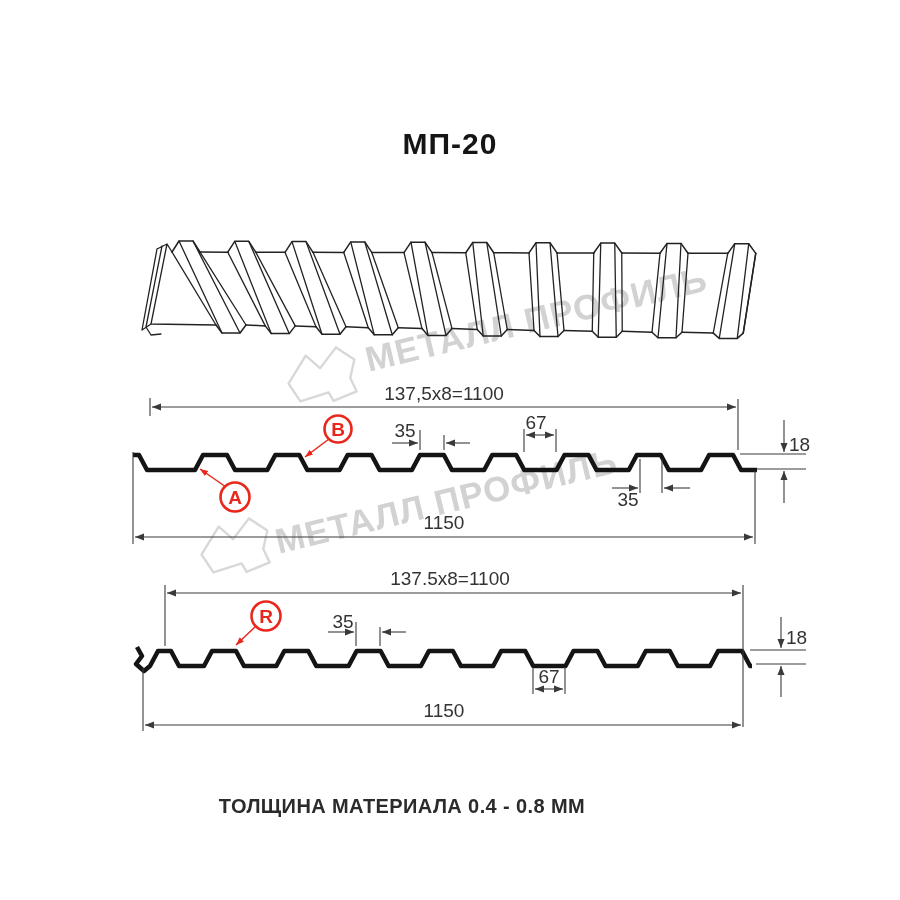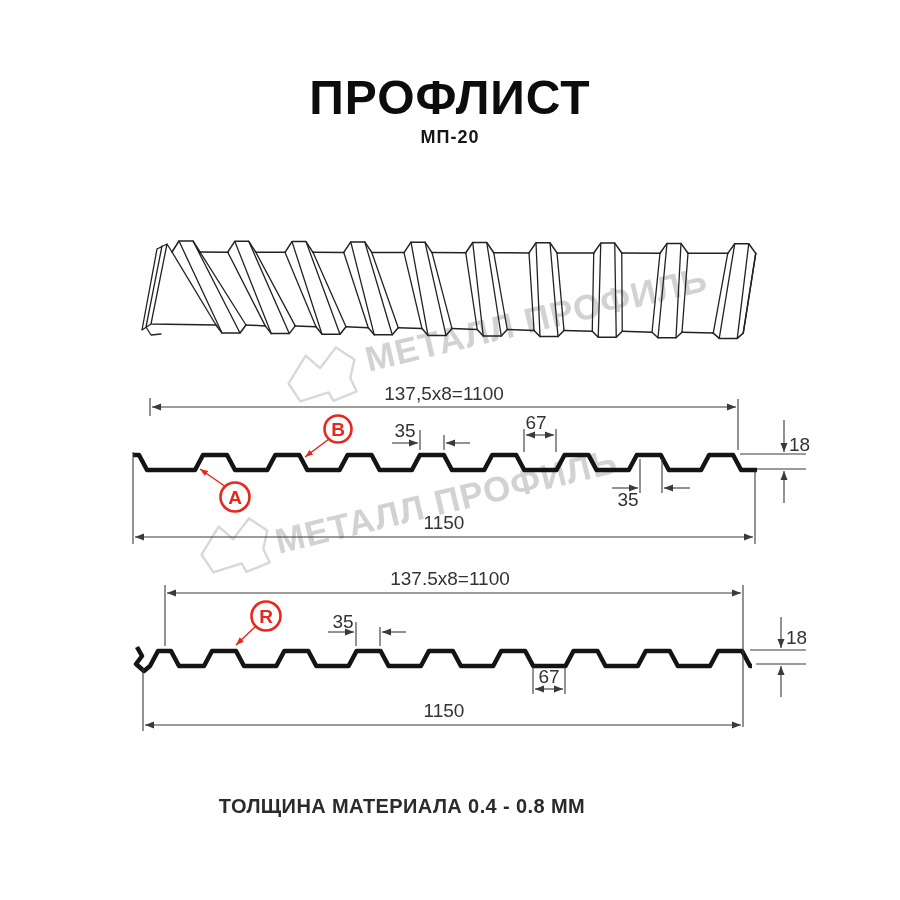--- a/index.html
+++ b/index.html
@@ -1,38 +1,37 @@
 <!DOCTYPE html>
 <html><head>
 <meta charset="utf-8">
 <style>
   html,body{margin:0;padding:0;background:#fff;}
   .canvas{position:relative;width:900px;height:900px;background:#fff;overflow:hidden;
           font-family:"Liberation Sans",sans-serif;}
   .page-title{position:absolute;left:0;top:70px;width:900px;text-align:center;
               font-size:48px;font-weight:800;letter-spacing:1px;color:#0c0c0c;}
   .page-subtitle{position:absolute;left:0;top:127px;width:900px;text-align:center;
-              font-size:18px;font-weight:600;letter-spacing:1px;color:#151515;}
+              font-size:30px;font-weight:600;letter-spacing:1px;color:#151515;}
   .footer-note{position:absolute;left:0;top:795px;width:804px;text-align:center;
               font-size:20px;font-weight:700;letter-spacing:0.4px;color:#2b2b2b;}
   .wm{position:absolute;z-index:0;}
   .wm-text{position:absolute;white-space:nowrap;font-size:35px;font-weight:700;
            letter-spacing:1px;color:#d2d2d2;transform:rotate(-13.5deg);
            transform-origin:left center;}
   .wm-logo{position:absolute;transform:rotate(-6deg);}
   #drawing{position:absolute;left:0;top:0;z-index:1;}
   .dimtext{font-family:"Liberation Sans",sans-serif;font-size:19px;fill:#333;}
   .lbltext{font-family:"Liberation Sans",sans-serif;font-size:19px;font-weight:700;}
 </style>
 </head>
 <body>
 
 <div class="canvas">
 
-  <div class="page-title">ПРОФЛИСТ</div>
   <div class="page-subtitle">МП-20</div>
 
   <div class="wm">
     <svg class="wm-logo" style="left:284px;top:346px;" width="76" height="62" viewBox="0 0 76 62">
       <path d="M4,34 L24,8 L37,22 L55,3 L72,17 L66,35 L71,49 L47,56 L43,47 L14,53 Z" fill="none" stroke="#d8d8d8" stroke-width="2.4" stroke-linejoin="round"></path>
     </svg>
     <span class="wm-text" style="left:366px;top:340px;">МЕТАЛЛ ПРОФИЛЬ</span>
   </div>
 
   <div class="wm">

